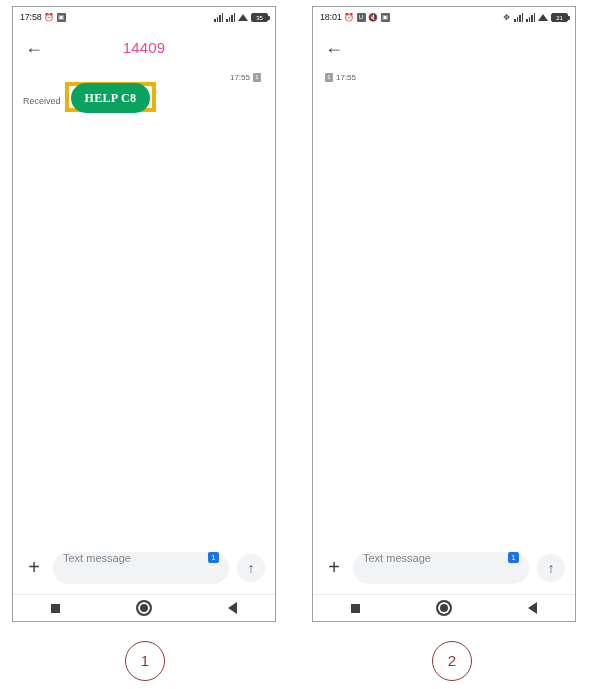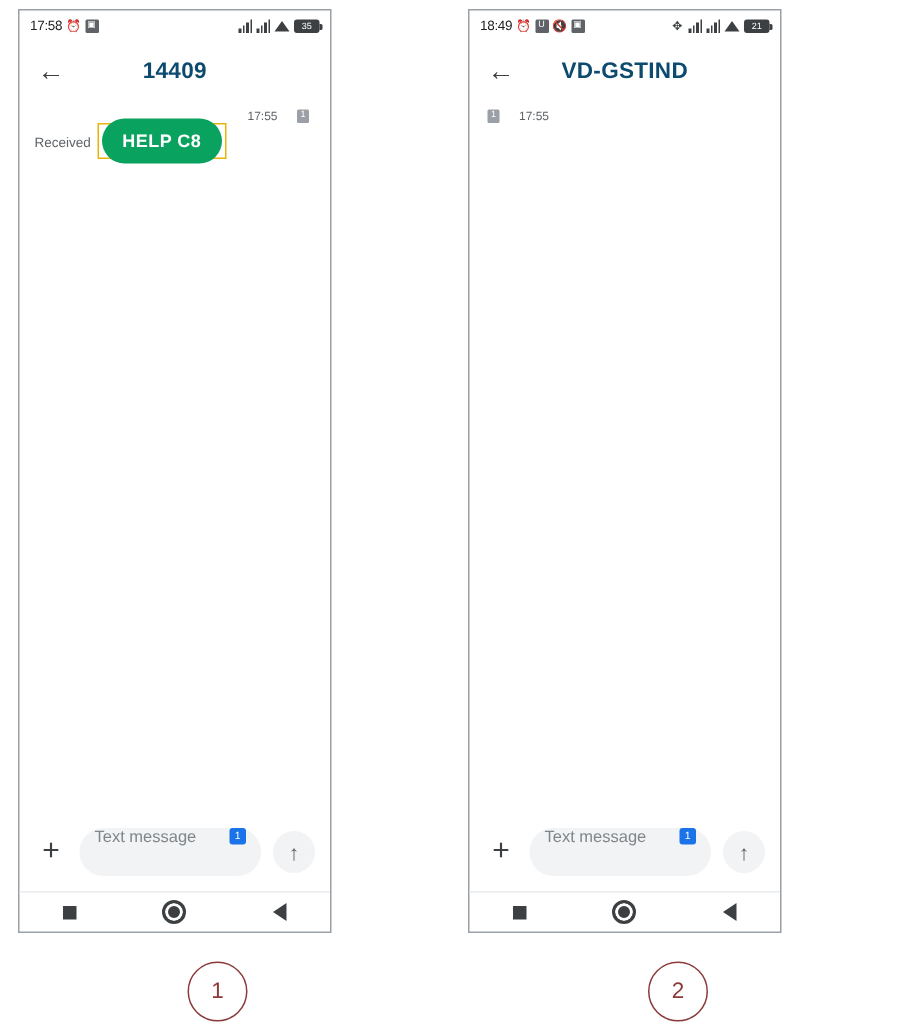--- a/index.html
+++ b/index.html
@@ -11,21 +11,21 @@
   #page {
     position: relative;
     width: 600px;
     height: 689px;
     background: #ffffff;
     overflow: hidden;
   }
   .phone {
     position: absolute;
     top: 6px;
-    width: 209px;
+    width: 264px;
     height: 616px;
     border: 1px solid #9aa0a6;
     background: #ffffff;
     box-sizing: border-box;
     display: flex;
     flex-direction: column;
   }
   #phone-1 { left: 12px; }
   #phone-2 { left: 312px; }
 
@@ -132,22 +132,22 @@
     font-size: 18px;
     line-height: 22px;
     color: #3c4043;
     text-align: center;
     cursor: pointer;
   }
   .app-title {
     flex: 1;
     text-align: center;
     font-size: 15px;
-    font-weight: bold;
-    color: #0c4a6e;
+    font-weight: normal;
+    color: #ec4899;
     letter-spacing: 0.2px;
     padding-right: 22px;
   }
 
   
   .convo {
     flex: 1;
     position: relative;
     padding: 6px 10px 0 10px;
     box-sizing: border-box;
@@ -156,21 +156,21 @@
   .msg-row {
     display: flex;
     align-items: flex-end;
   }
   .msg-row.out { justify-content: flex-start; }
   .msg-row.in { justify-content: flex-start; }
 
   .ts-line {
     display: flex;
     align-items: center;
-    gap: 13px;
+    gap: 3px;
     font-size: 8px;
     color: #5f6368;
   }
   .ts-line.out { justify-content: flex-end; padding-right: 4px; }
   .ts-line.in { justify-content: flex-start; padding-left: 2px; }
   .sim-badge {
     display: inline-block;
     width: 8px;
     height: 9px;
     background: #9aa0a6;
@@ -191,23 +191,24 @@
   .bubble-out {
     background: #0aa25f;
     color: #ffffff;
     border-radius: 16px;
     padding: 8px 14px;
     font-size: 12px;
     font-weight: bold;
     letter-spacing: 0.3px;
   }
   .highlight-box {
-    border: 1px solid #eab308;
+    border: 4px solid #eab308;
     padding: 2px;
     display: inline-block;
+    font-family: Liberation Serif, serif;
   }
   .bubble-in {
     background: #ffffff;
     border: 1px solid #8b3a3a;
     border-radius: 2px;
     padding: 7px 8px;
     font-size: 10.5px;
     line-height: 1.45;
     color: #202124;
     max-width: 196px;
@@ -391,21 +392,21 @@
       <div class="nav-square"></div>
       <div class="nav-circle"></div>
       <div class="nav-tri"></div>
     </div>
   </div>
 
   <div class="phone" id="phone-2">
 
     <div class="status-bar">
       <div class="status-left">
-        <span class="status-time">18:49</span>
+        <span class="status-time">18:01</span>
         <span class="sicon">⏰</span>
         <span class="sicon box">U</span>
         <span class="sicon">🔇</span>
         <span class="sicon box">▣</span>
       </div>
       <div class="status-spacer"></div>
       <div class="status-right">
         <span class="sicon">✥</span>
         <span class="bars">
             <i></i>
@@ -419,21 +420,20 @@
             <i></i>
             <i></i>
           </span>
         <span class="wifi"></span>
         <span class="battery">21</span>
       </div>
     </div>
 
     <div class="app-bar">
       <div class="back-arrow">←</div>
-      <div class="app-title">VD-GSTIND</div>
     </div>
 
     <div class="convo">
       <div class="ts-line in">
         <span class="sim-badge">1</span>
         <span>17:55</span>
       </div>
     </div>
 
     <div class="composer">

